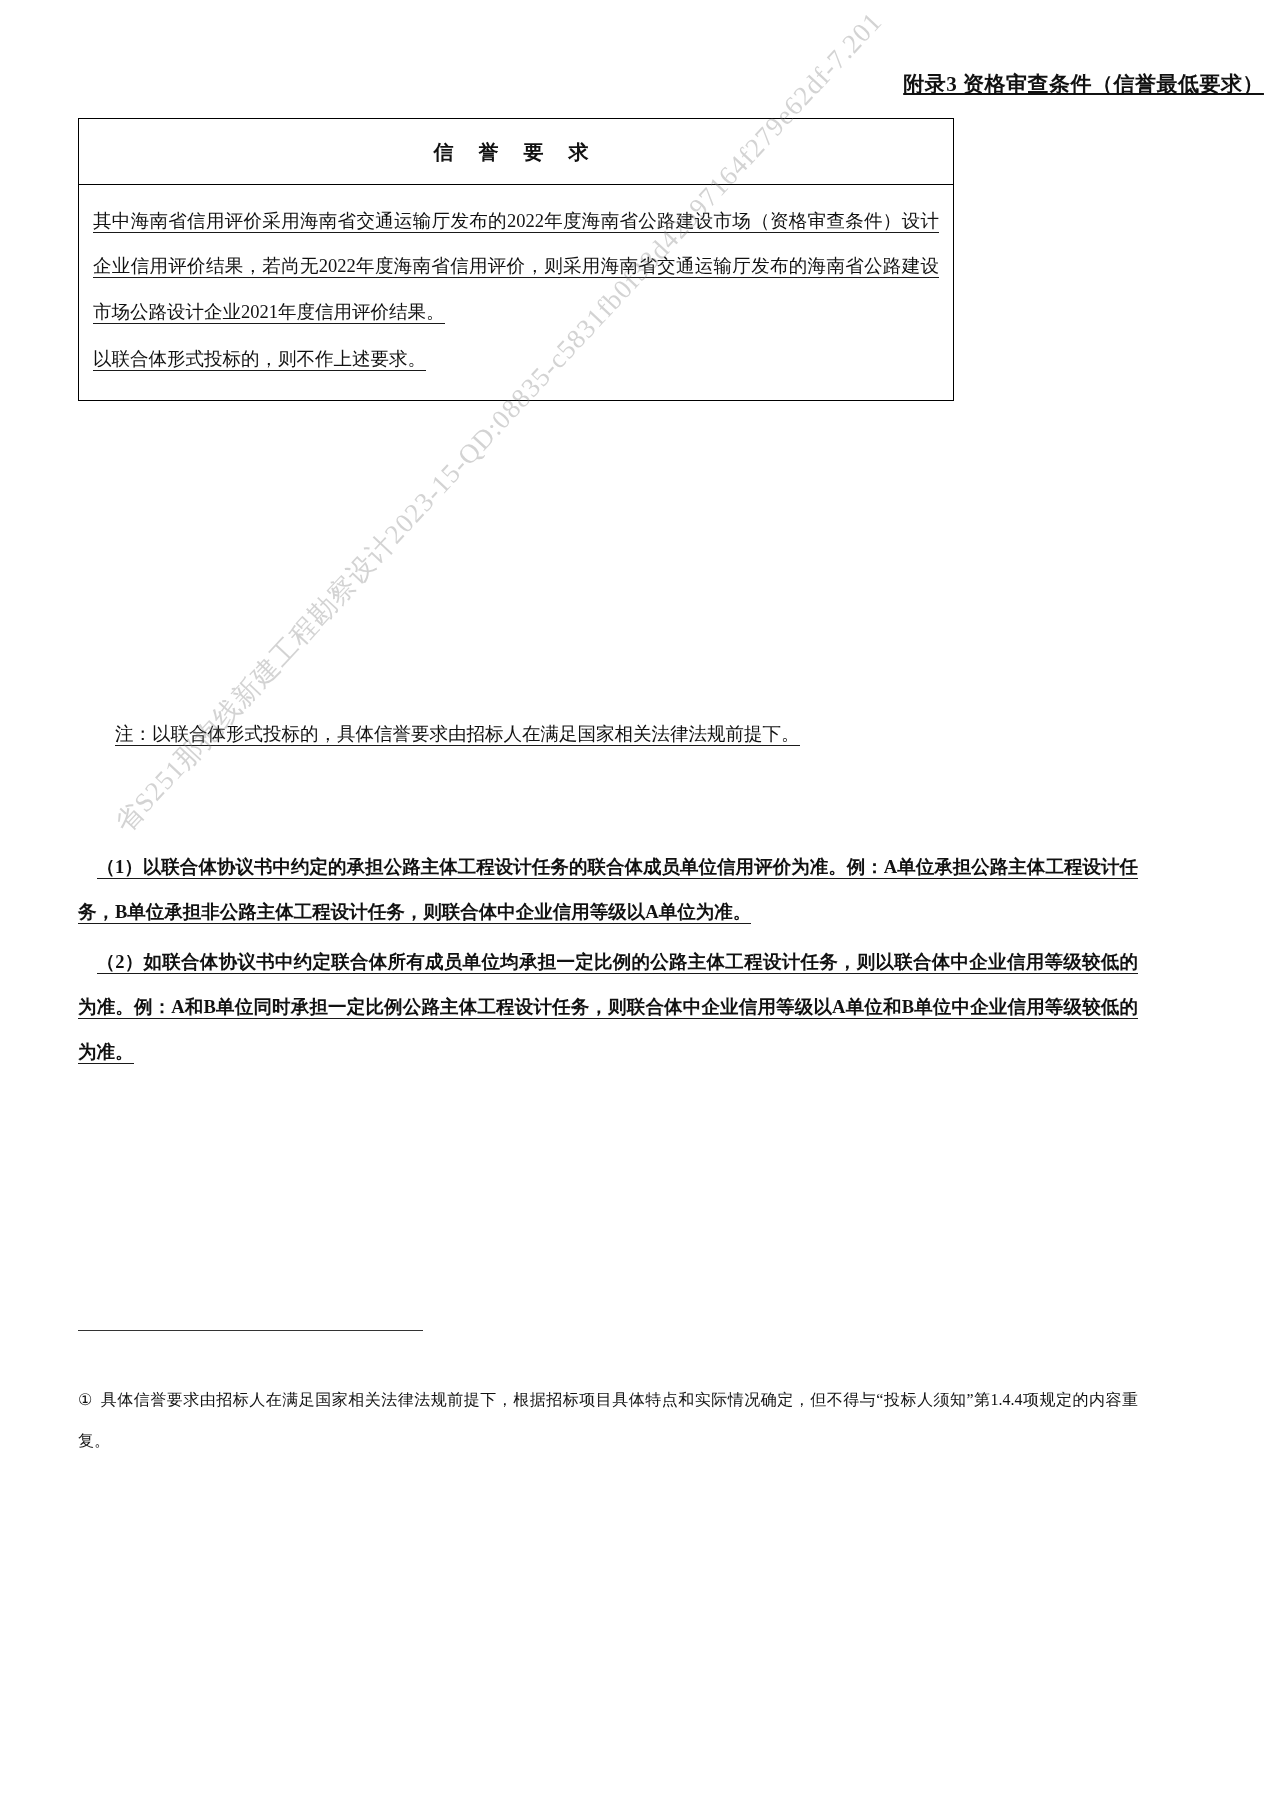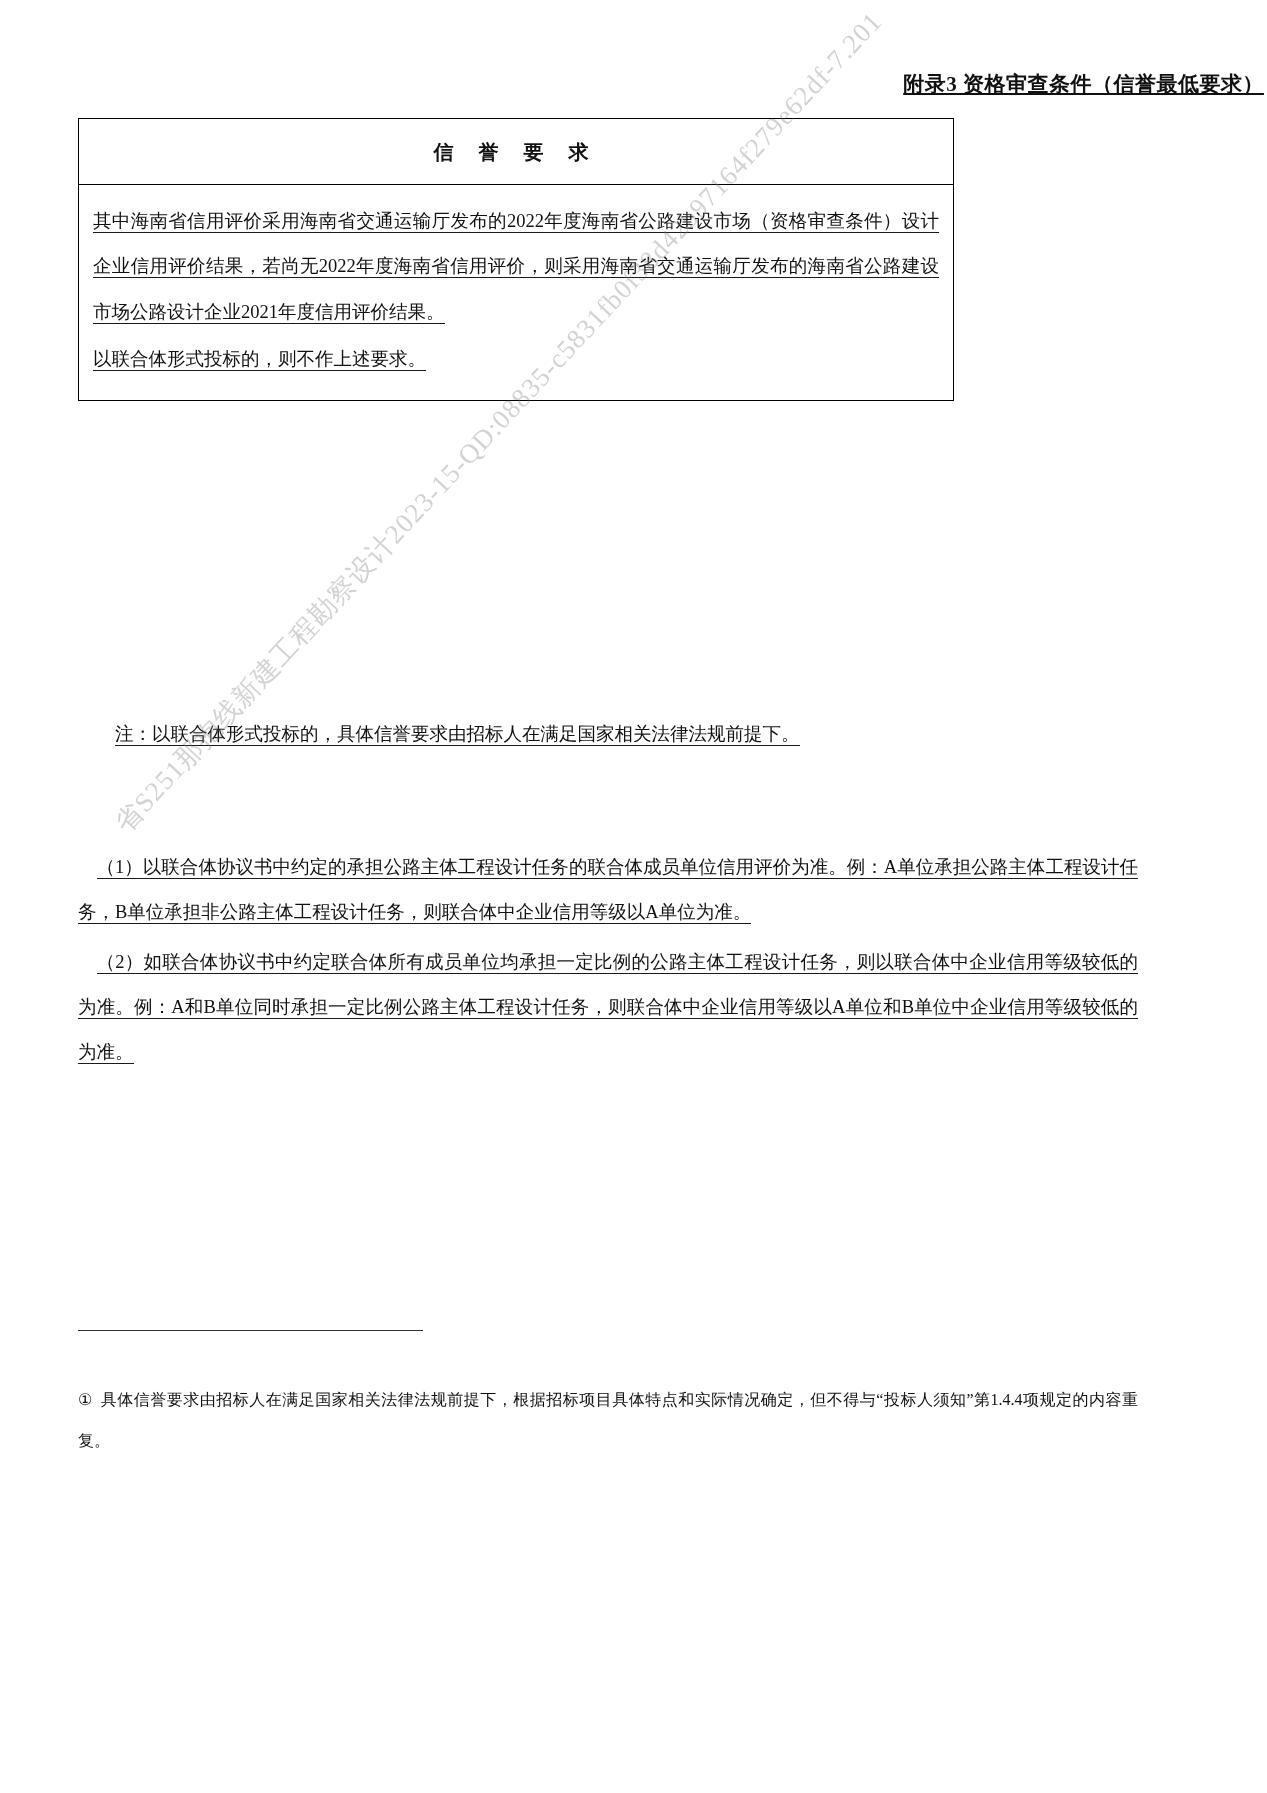--- a/index.html
+++ b/index.html
@@ -109,21 +109,21 @@
   .note-row .txt { text-indent: 2em; }
 
   .amend { top: 780px; }
   .list-block { top: 845px; }
   .list-p {
     font-size: 18.5px;
     line-height: 2.45;
     text-align: justify;
     margin: 0 0 4px 0;
   }
-  .list-p.ind { text-indent: 1em; }
+  .list-p.ind { text-indent: 1em; font-weight: bold; }
 
   
   .fn-rule {
     position: absolute;
     left: 78px;
     top: 1330px;
     width: 345px;
     border-top: 1.2px solid #333;
   }
   .footnote {

